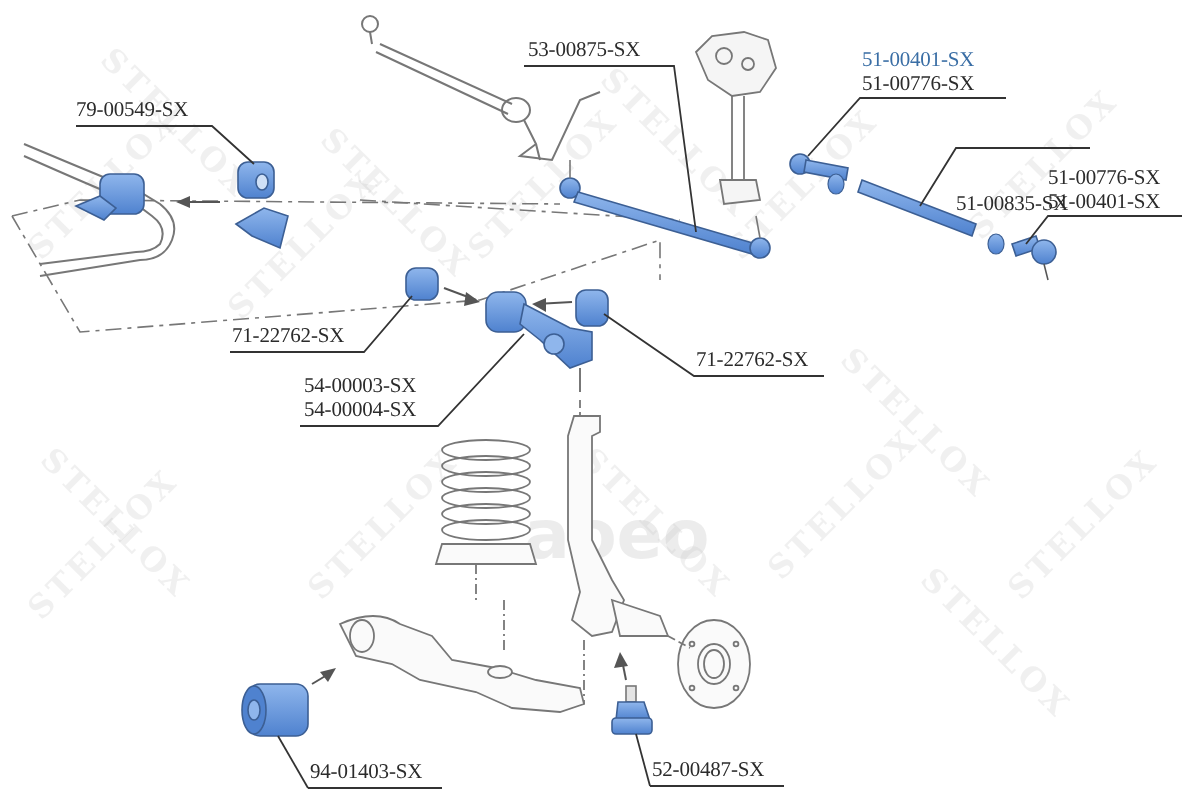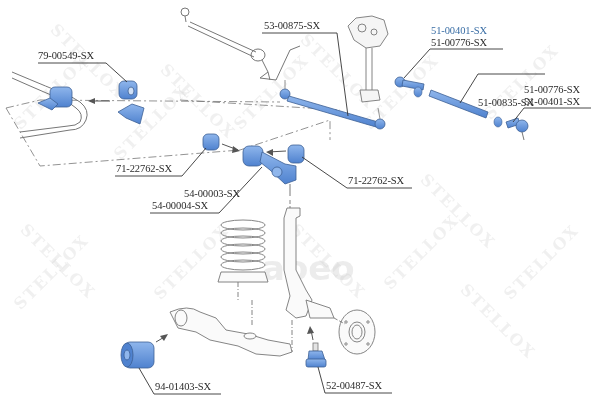--- a/index.html
+++ b/index.html
@@ -239,18 +239,18 @@
   </svg>
 
   <span class="label" style="left:38px;top:50px;">79-00549-SX</span>
   <span class="label" style="left:264px;top:20px;">53-00875-SX</span>
   <span class="label hl" style="left:431px;top:25px;">51-00401-SX</span>
   <span class="label" style="left:431px;top:37px;">51-00776-SX</span>
   <span class="label" style="left:478px;top:61px;margin-top:36px;">51-00835-SX</span>
   <span class="label" style="left:524px;top:84px;">51-00776-SX</span>
   <span class="label" style="left:524px;top:96px;">51-00401-SX</span>
   <span class="label" style="left:116px;top:163px;">71-22762-SX</span>
-  <span class="label" style="left:152px;top:188px;margin-left:32px;">54-00003-SX</span>
+  <span class="label" style="left:152px;top:188px;">54-00003-SX</span>
   <span class="label" style="left:152px;top:200px;text-align:right;">54-00004-SX</span>
   <span class="label" style="left:348px;top:175px;">71-22762-SX</span>
   <span class="label" style="left:155px;top:381px;">94-01403-SX</span>
   <span class="label" style="left:326px;top:380px;">52-00487-SX</span>
 </div>
 
 </body></html>

